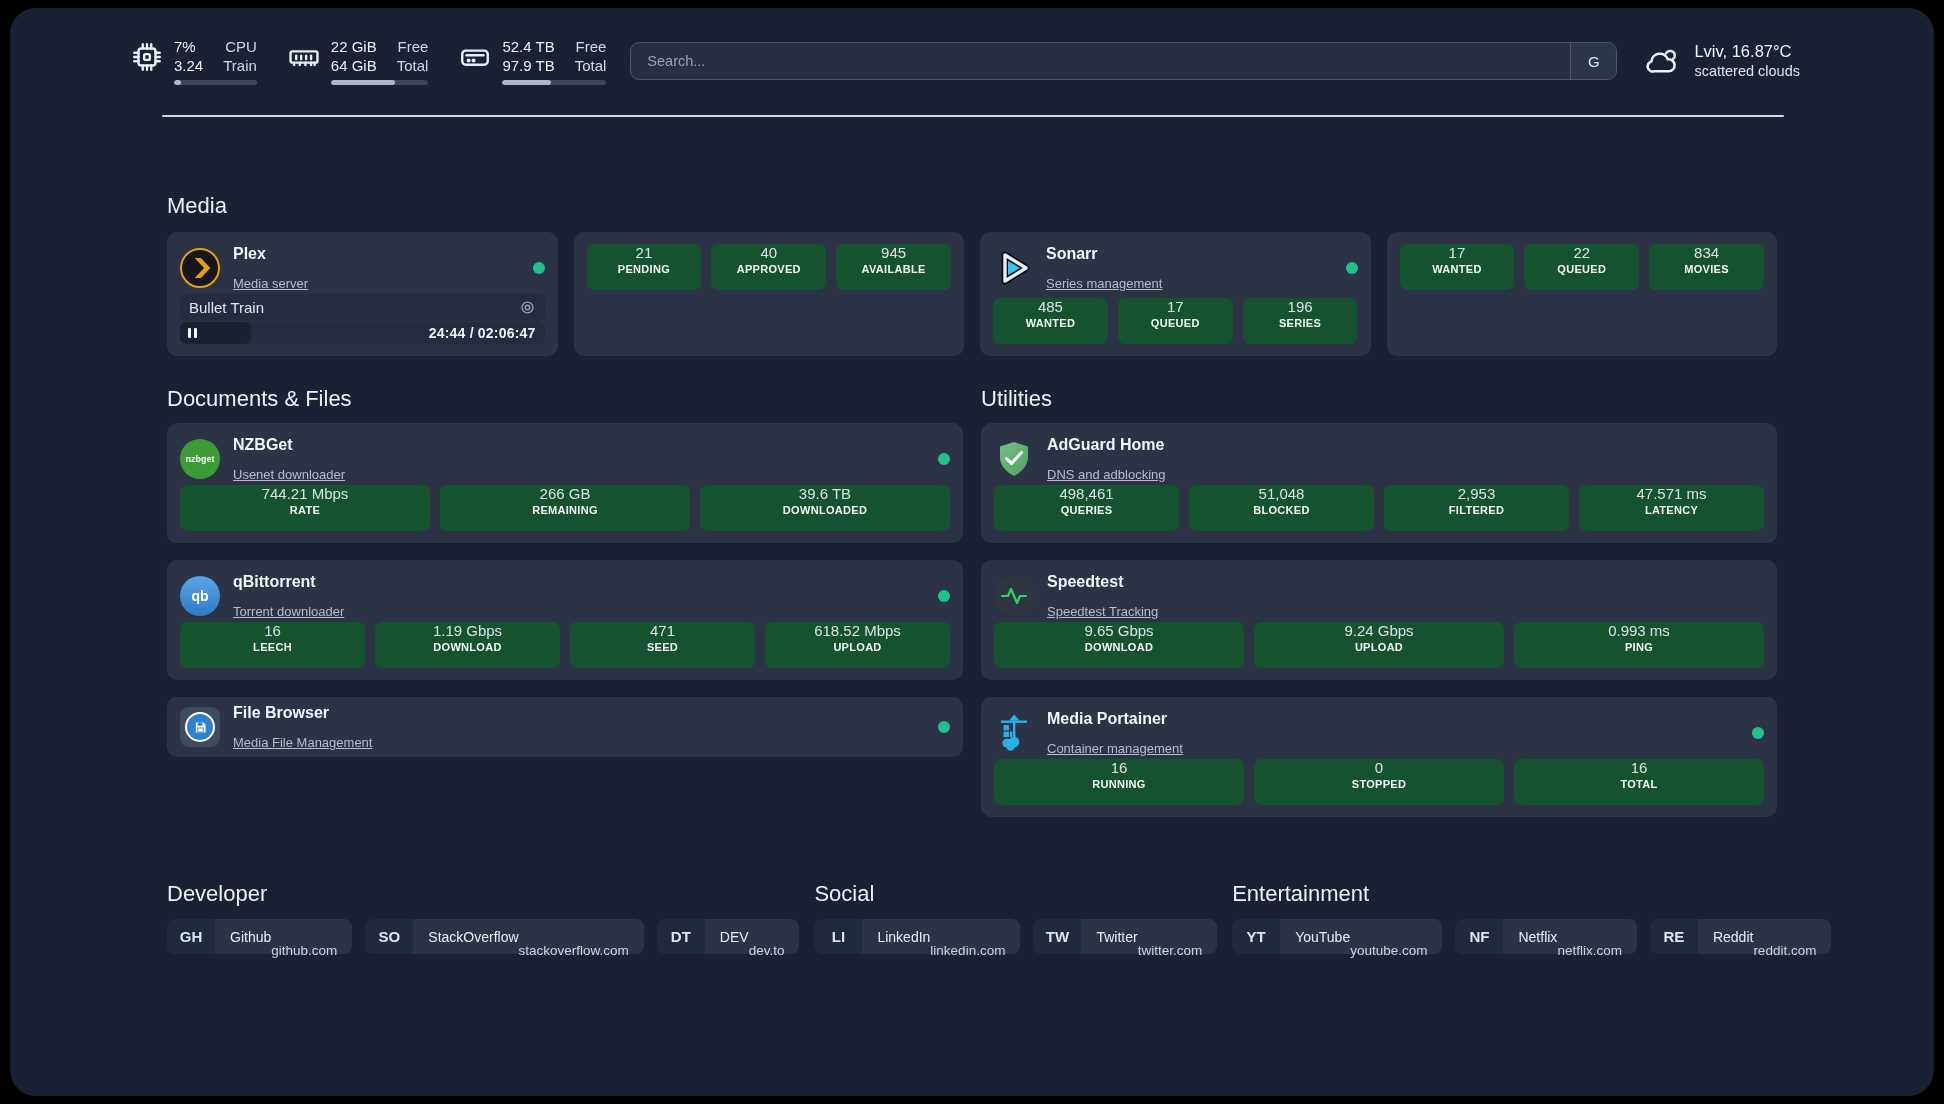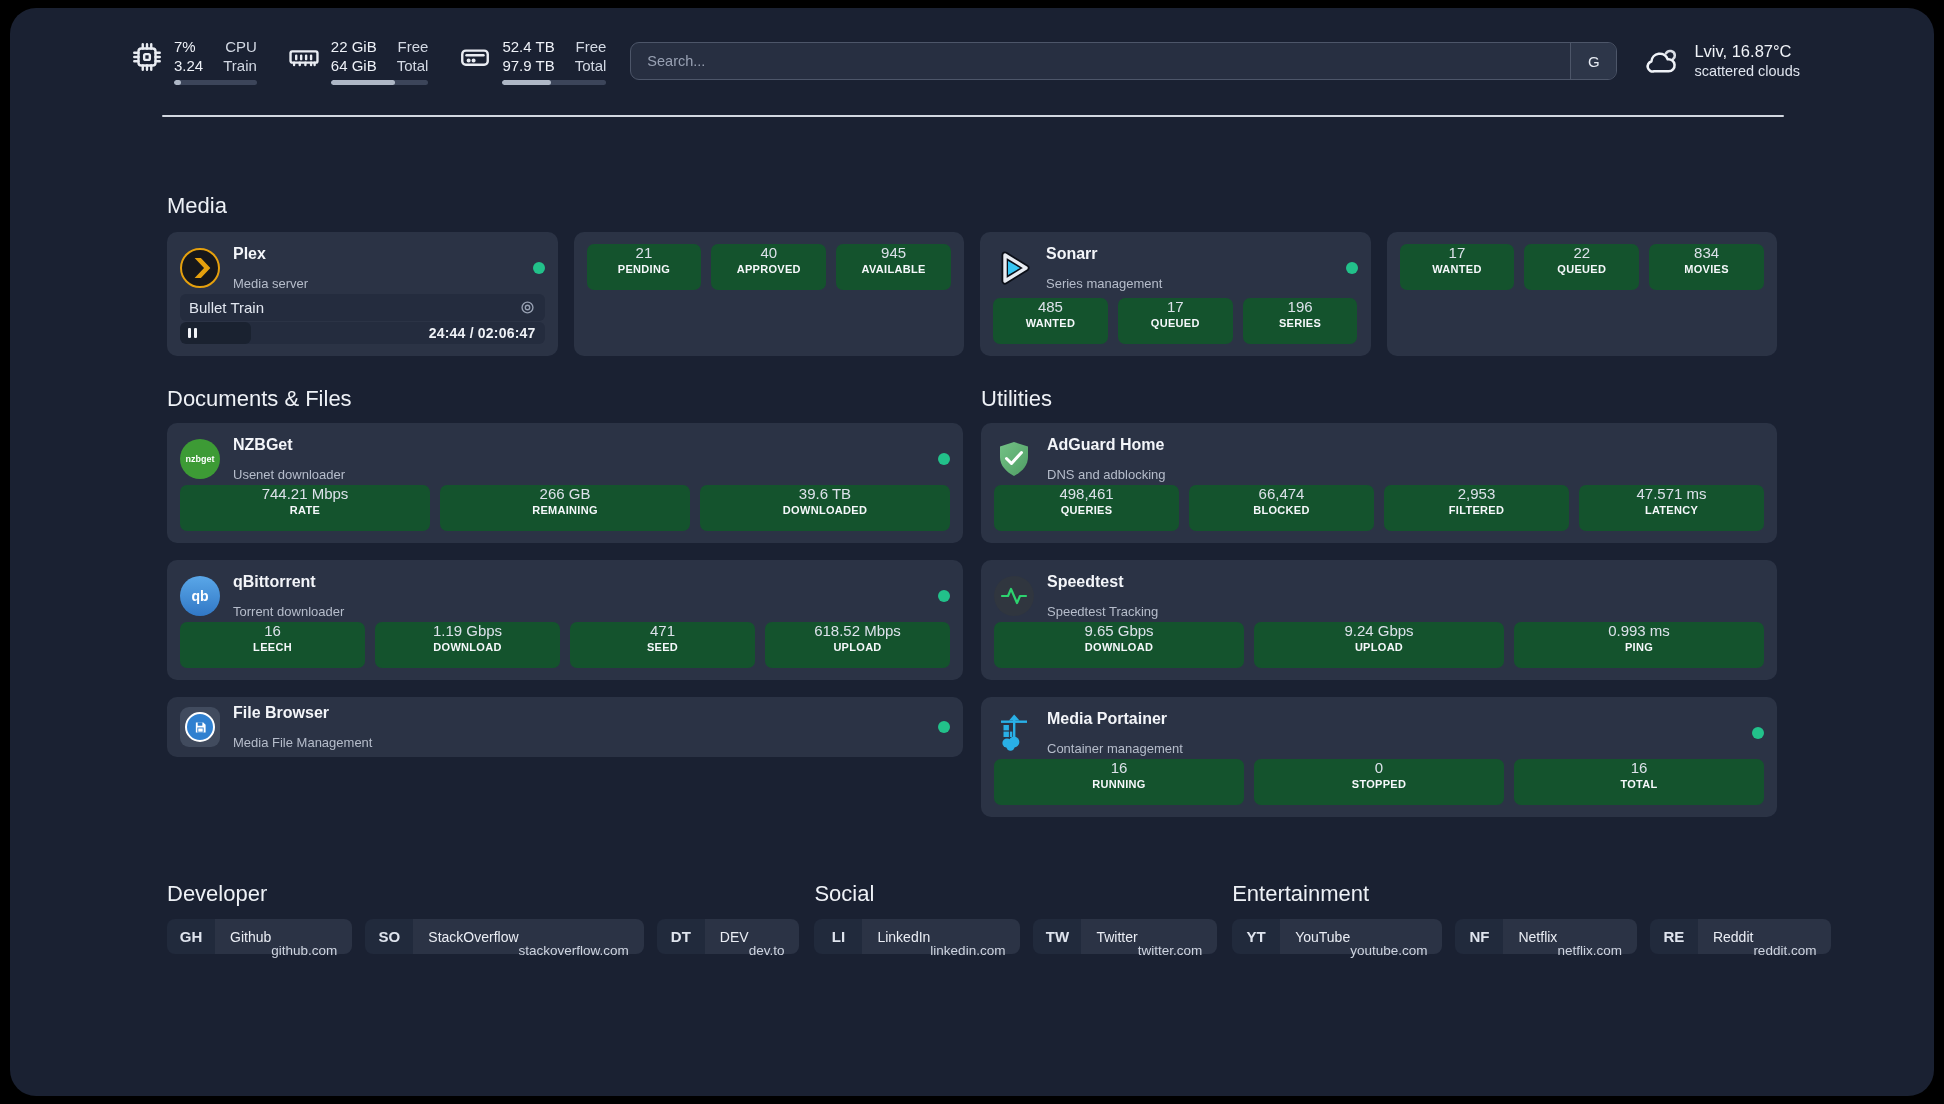--- a/index.html
+++ b/index.html
@@ -45,21 +45,21 @@
 
   .card { background:#2b3345; border-radius:10px; padding:12px 13px; position:relative;
           display:flex; flex-direction:column; cursor:pointer; }
   .media-card { height:124px; justify-content:space-between; }
   .util-card  { height:120px; justify-content:space-between; }
   .slim-card  { height:60px; justify-content:center; }
 
   .card-head { display:flex; align-items:center; gap:13px; }
   .app-icon { width:40px; height:40px; flex:0 0 auto; display:flex; align-items:center; justify-content:center; }
   .card-title { font-size:16px; font-weight:700; color:#f3f5f9; line-height:20px; }
-  .card-sub { font-size:13px; color:#b6bdcb; line-height:17px; margin-top:11px; }
+  .card-sub { font-size:13px; color:#b6bdcb; line-height:17px; margin-top:11px;text-decoration:underline; }
   .dot { width:12px; height:12px; border-radius:50%; background:#22c18a; margin-left:auto; flex:0 0 auto; }
 
   .stats { display:flex; gap:10px; }
   .stat { flex:1; background:#14532d; border-radius:7px; height:46px; display:flex;
           flex-direction:column; align-items:center; justify-content:flex-start; }
   .stat-value { font-size:15px; color:#dce1ea; line-height:18px; }
   .stat-label { font-size:11px; font-weight:700; color:#f6f8fb; letter-spacing:.3px; line-height:15px; }
 
   
   .plex-media-box { height:27px; background:#242c3e; border-radius:6px; display:flex; align-items:center;
@@ -405,21 +405,21 @@
                 <div class="card-title">AdGuard Home</div>
                 <div class="card-sub">DNS and adblocking</div>
               </div>
             </div>
             <div class="stats">
               <div class="stat">
                 <div class="stat-value">498,461</div>
                 <div class="stat-label">QUERIES</div>
               </div>
               <div class="stat">
-                <div class="stat-value">66,474</div>
+                <div class="stat-value">51,048</div>
                 <div class="stat-label">BLOCKED</div>
               </div>
               <div class="stat">
                 <div class="stat-value">2,953</div>
                 <div class="stat-label">FILTERED</div>
               </div>
               <div class="stat">
                 <div class="stat-value">47.571 ms</div>
                 <div class="stat-label">LATENCY</div>
               </div>

